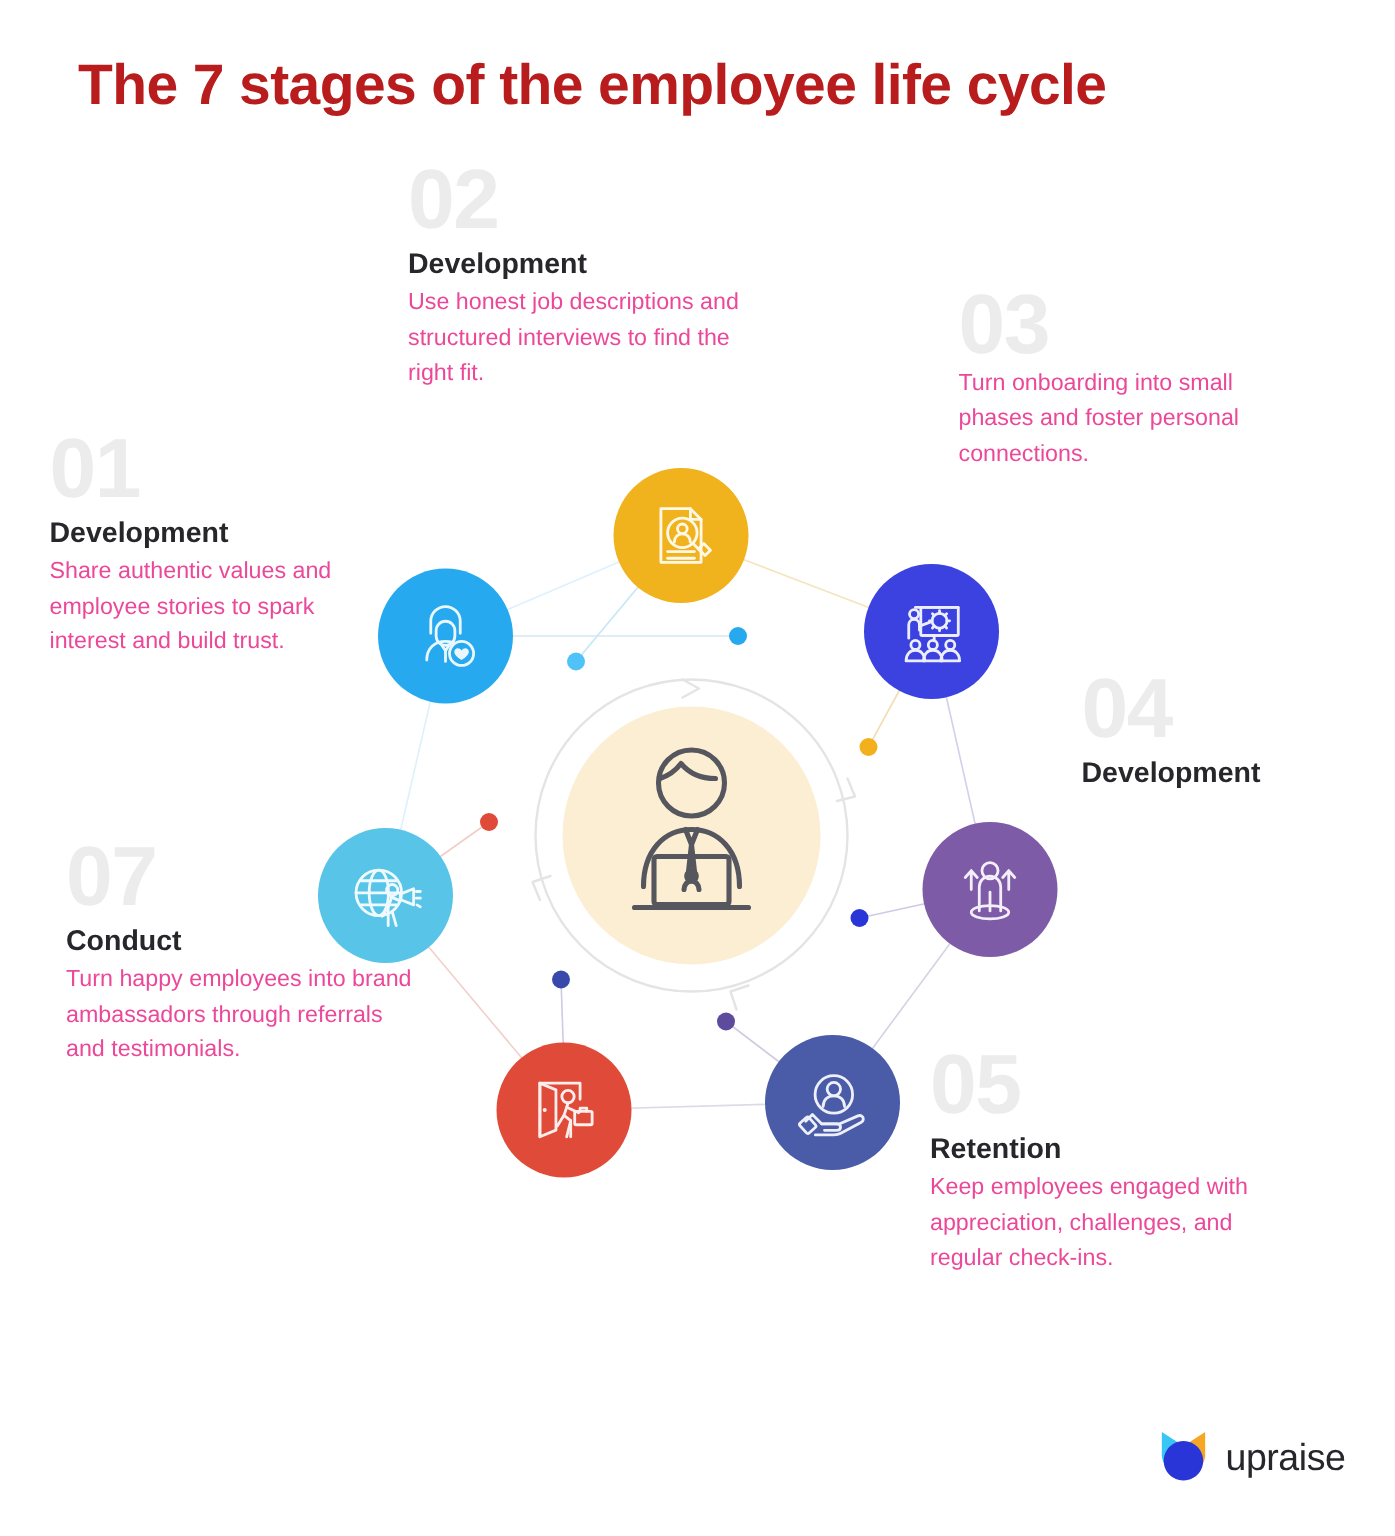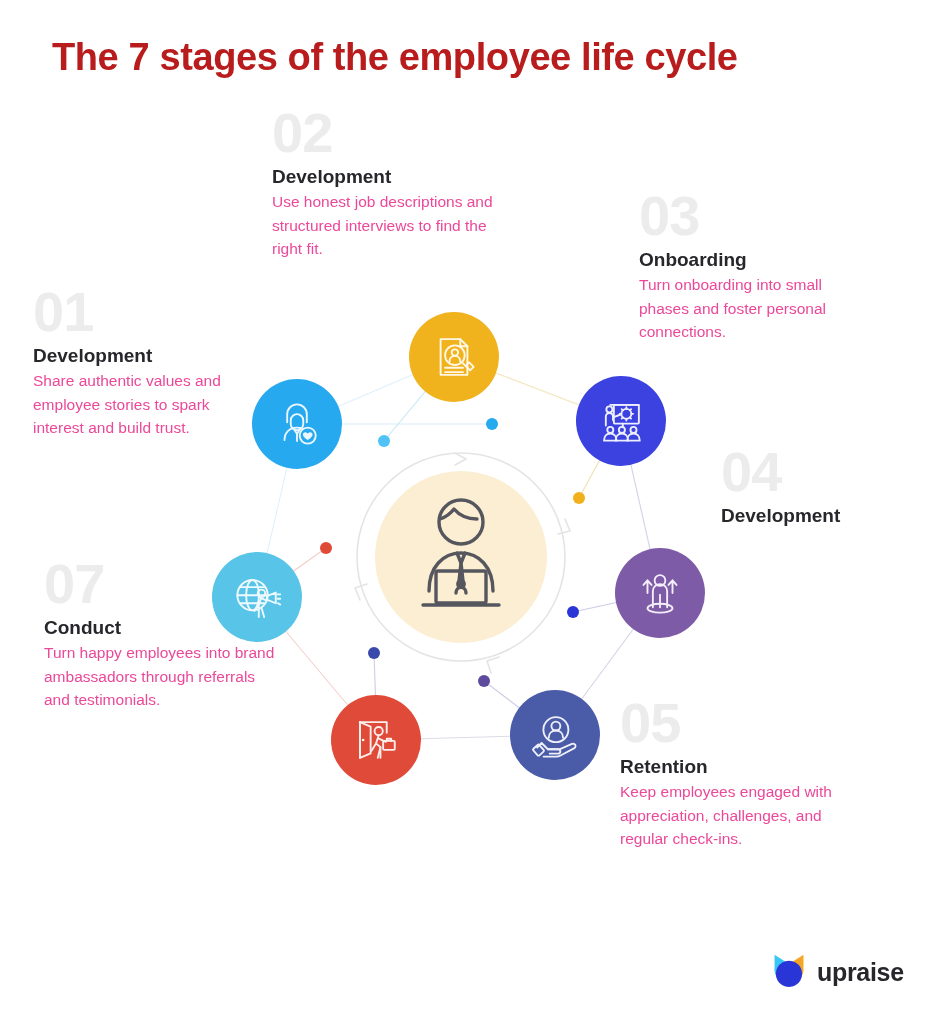--- a/index.html
+++ b/index.html
@@ -62,21 +62,21 @@
   .hub-disc {
     position:absolute;
     border-radius:50%;
     background:#fbeed2;
   }
   .hub-art { position:absolute; }
 
   
   .logo { position:absolute; display:flex; align-items:center; gap:11px; }
   .logo .wordmark {
-    font-size:25px; font-weight:bold; color:#26262b; letter-spacing:-0.3px;text-align:right;
+    font-size:25px; font-weight:normal; color:#26262b; letter-spacing:-0.3px;text-align:right;
   }
 </style>
 </head>
 <body>
 
 <div id="stage">
 
   <div class="title">The 7 stages of the employee life cycle</div>
 
   <svg id="wires" viewBox="0 0 930 1024">
@@ -184,21 +184,20 @@
       <circle cx="16" cy="38" r="3.4"></circle>
       <path d="M9 50 c0 -5 3 -8 7 -8 c4 0 7 3 7 8 z"></path>
       <circle cx="29" cy="38" r="3.4"></circle>
       <path d="M22 50 c0 -5 3 -8 7 -8 c4 0 7 3 7 8 z"></path>
       <circle cx="42" cy="38" r="3.4"></circle>
       <path d="M35 50 c0 -5 3 -8 7 -8 c4 0 7 3 7 8 z"></path>
     </svg>
   </div>
   <div class="block" style="left:639px; top:190px; width:230px;">
     <div class="num">03</div>
-    <div class="name">Onboarding</div>
     <div class="desc">Turn onboarding into small phases and foster personal connections.</div>
   </div>
 
   <div class="icon-circle" style="left:615px; top:548px; width:90px; height:90px; background:#7D5BA6;">
     <svg viewBox="0 0 56 56" width="50" height="50" fill="none" stroke="#f4eefb" stroke-width="2.1" stroke-linecap="round" stroke-linejoin="round">
       <circle cx="28" cy="14" r="6"></circle>
       <path d="M20 44 V26 a8 8 0 0 1 16 0 v18"></path>
       <line x1="28" y1="30" x2="28" y2="44"></line>
       <path d="M14 28 V14 M14 14 l-4.5 5 M14 14 l4.5 5"></path>
       <path d="M42 28 V14 M42 14 l-4.5 5 M42 14 l4.5 5"></path>

